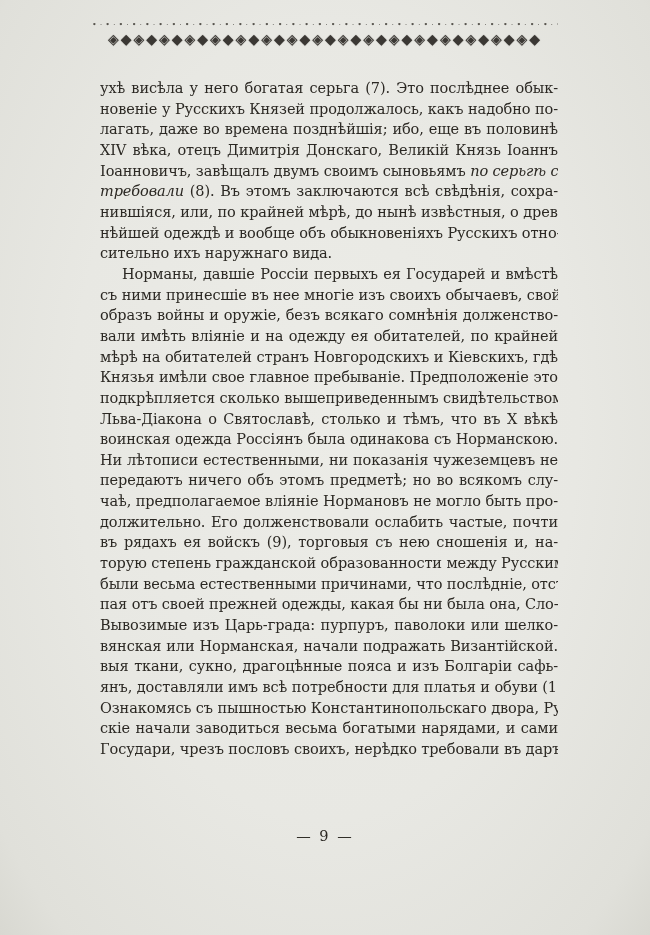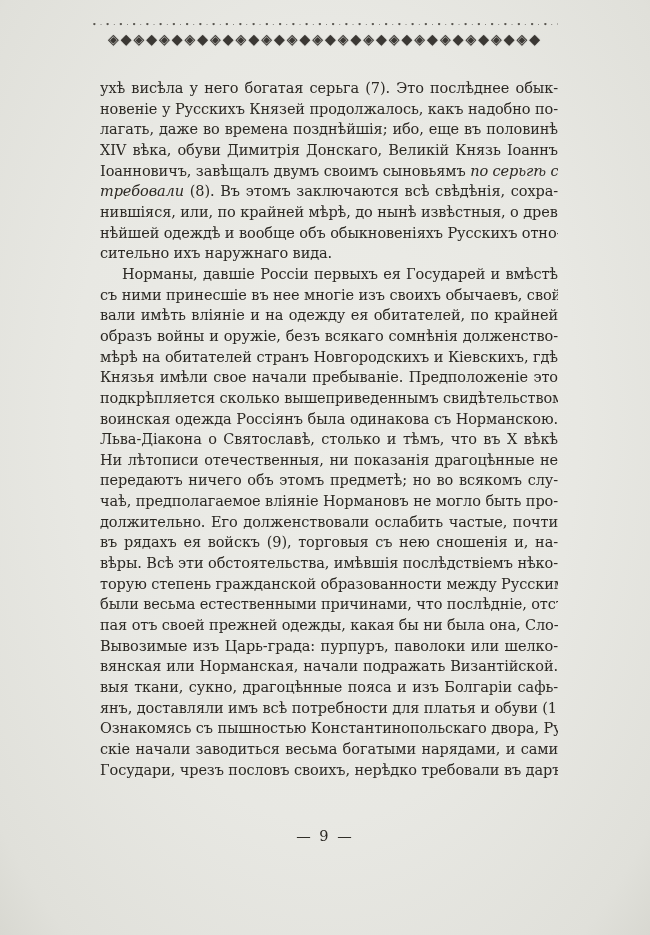--- a/index.html
+++ b/index.html
@@ -86,44 +86,43 @@
   <div class="ornament ornament-thin">•·•·•·•·•·•·•·•·•·•·•·•·•·•·•·•·•·•·•·•·•·•·•·•·•·•·•·•·•·•·•·•·•·•·•·•·•·•·•·•·</div>
 
   <div class="ornament ornament-band">◈◆◈◆◈◆◈◆◈◆◈◆◈◆◈◆◈◆◈◆◈◆◈◆◈◆◈◆◈◆◈◆◈◆</div>
 
   <div class="text-block">
 
     <div class="paragraph" data-justify-last="false">
         <div class="line">ухѣ висѣла у него богатая серьга (7). Это послѣднее обык-</div>
         <div class="line">новеніе у Русскихъ Князей продолжалось, какъ надобно по-</div>
         <div class="line">лагать, даже во времена позднѣйшія; ибо, еще въ половинѣ</div>
-        <div class="line">XIV вѣка, обуви Димитрія Донскаго, Великій Князь Іоаннъ</div>
+        <div class="line">XIV вѣка, отецъ Димитрія Донскаго, Великій Князь Іоаннъ</div>
         <div class="line">Іоанновичъ, завѣщалъ двумъ своимъ сыновьямъ <em>по серьгѣ съ</em></div>
         <div class="line"><em>требовали</em> (8). Въ этомъ заключаются всѣ свѣдѣнія, сохра-</div>
         <div class="line">нившіяся, или, по крайней мѣрѣ, до нынѣ извѣстныя, о древ-</div>
         <div class="line">нѣйшей одеждѣ и вообще объ обыкновеніяхъ Русскихъ отно-</div>
         <div class="line">сительно ихъ наружнаго вида.</div>
       </div>
 
     <div class="paragraph indent" data-justify-last="true">
         <div class="line">Норманы, давшіе Россіи первыхъ ея Государей и вмѣстѣ</div>
         <div class="line">съ ними принесшіе въ нее многіе изъ своихъ обычаевъ, свой</div>
+        <div class="line">образъ войны и оружіе, безъ всякаго сомнѣнія долженство-</div>
         <div class="line">вали имѣть вліяніе и на одежду ея обитателей, по крайней</div>
-        <div class="line">образъ войны и оружіе, безъ всякаго сомнѣнія долженство-</div>
         <div class="line">мѣрѣ на обитателей странъ Новгородскихъ и Кіевскихъ, гдѣ</div>
-        <div class="line">Князья имѣли свое начали пребываніе. Предположеніе это</div>
+        <div class="line">Князья имѣли свое главное пребываніе. Предположеніе это</div>
         <div class="line">подкрѣпляется сколько вышеприведеннымъ свидѣтельствомъ</div>
+        <div class="line">Льва-Діакона о Святославѣ, столько и тѣмъ, что въ X вѣкѣ</div>
         <div class="line">воинская одежда Россіянъ была одинакова съ Норманскою.</div>
-        <div class="line">Льва-Діакона о Святославѣ, столько и тѣмъ, что въ X вѣкѣ</div>
-        <div class="line">Ни лѣтописи отечественныя, ни показанія драгоцѣнные не</div>
+        <div class="line">Ни лѣтописи естественными, ни показанія чужеземцевъ не</div>
         <div class="line">передаютъ ничего объ этомъ предметѣ; но во всякомъ слу-</div>
         <div class="line">чаѣ, предполагаемое вліяніе Нормановъ не могло быть про-</div>
         <div class="line">должительно. Его долженствовали ослабить частые, почти</div>
         <div class="line">въ рядахъ ея войскъ (9), торговыя съ нею сношенія и, на-</div>
-        <div class="line">вѣры. Всѣ эти обстоятельства, имѣвшія послѣдствіемъ нѣко-</div>
         <div class="line">торую степень гражданской образованности между Русскими,</div>
         <div class="line">были весьма естественными причинами, что послѣдніе, отсту-</div>
         <div class="line">пая отъ своей прежней одежды, какая бы ни была она, Сло-</div>
         <div class="line">Вывозимые изъ Царь-града: пурпуръ, паволоки или шелко-</div>
         <div class="line">вянская или Норманская, начали подражать Византійской.</div>
         <div class="line">выя ткани, сукно, драгоцѣнные пояса и изъ Болгаріи сафь-</div>
         <div class="line">янъ, доставляли имъ всѣ потребности для платья и обуви (10).</div>
         <div class="line">Ознакомясь съ пышностью Константинопольскаго двора, Рус-</div>
         <div class="line">скіе начали заводиться весьма богатыми нарядами, и сами</div>
         <div class="line">Государи, чрезъ пословъ своихъ, нерѣдко требовали въ даръ</div>

